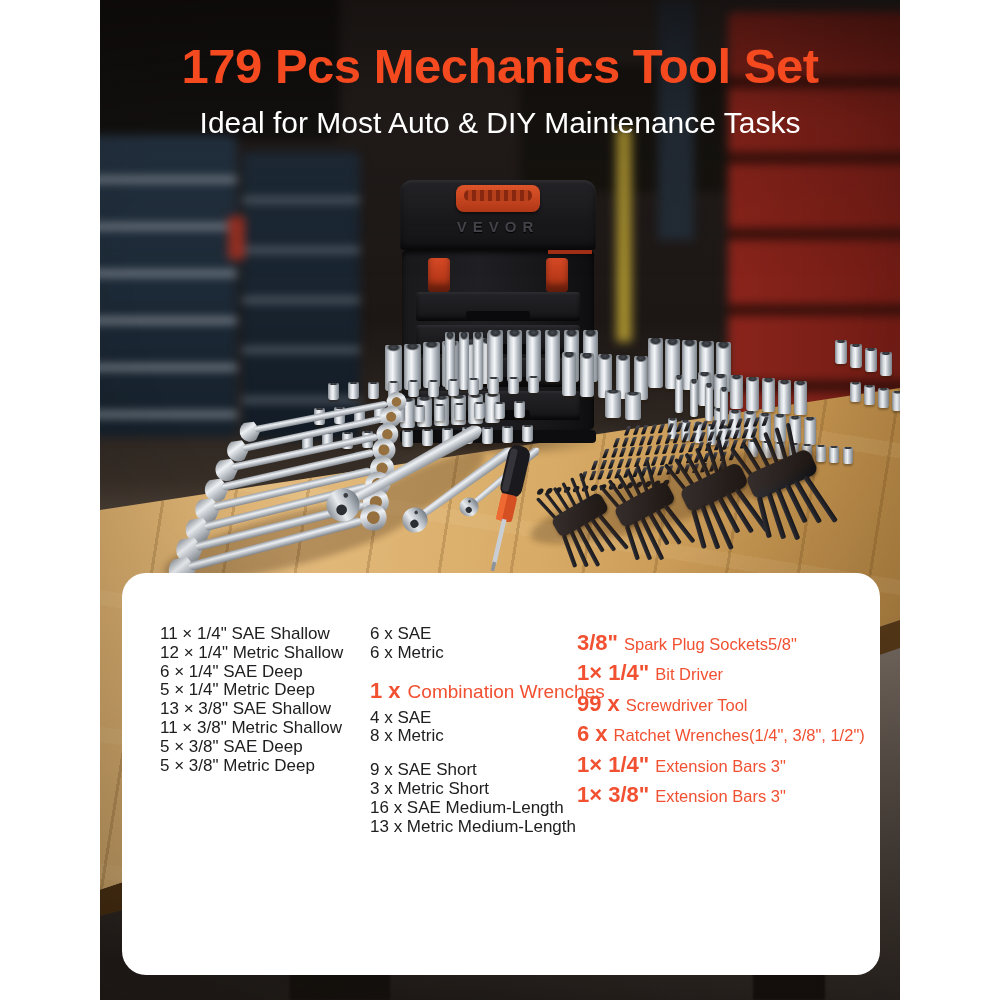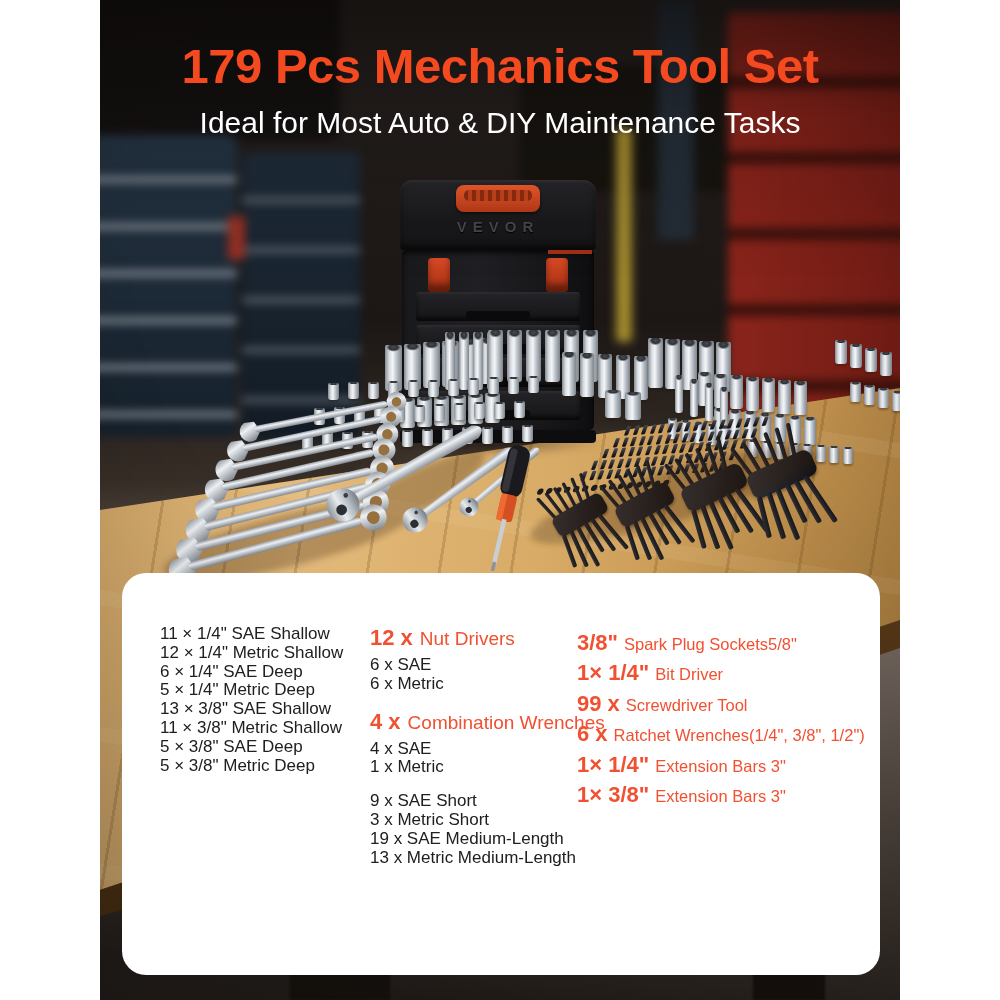--- a/index.html
+++ b/index.html
@@ -523,33 +523,32 @@
           <div class="spec-item">6 × 1/4" SAE Deep</div>
           <div class="spec-item">5 × 1/4" Metric Deep</div>
           <div class="spec-item">13 × 3/8" SAE Shallow</div>
           <div class="spec-item">11 × 3/8" Metric Shallow</div>
           <div class="spec-item">5 × 3/8" SAE Deep</div>
           <div class="spec-item">5 × 3/8" Metric Deep</div>
         </div>
       </div>
     <div class="col col2">
         <div class="spec-group">
-          <div class="spec-head"><span class="spec-qty">12 x</span><span class="spec-name">Nut Drivers</span></div>
           <div class="spec-item">6 x SAE</div>
           <div class="spec-item">6 x Metric</div>
         </div>
         <div class="spec-group">
-          <div class="spec-head"><span class="spec-qty">4 x</span><span class="spec-name">Combination Wrenches</span></div>
+          <div class="spec-head"><span class="spec-qty">1 x</span><span class="spec-name">Combination Wrenches</span></div>
           <div class="spec-item">4 x SAE</div>
-          <div class="spec-item">1 x Metric</div>
+          <div class="spec-item">8 x Metric</div>
         </div>
         <div class="spec-group">
           <div class="spec-item">9 x SAE Short</div>
           <div class="spec-item">3 x Metric Short</div>
-          <div class="spec-item">19 x SAE Medium-Length</div>
+          <div class="spec-item">16 x SAE Medium-Length</div>
           <div class="spec-item">13 x Metric Medium-Length</div>
         </div>
       </div>
     <div class="col col3">
         <div class="spec-line"><span class="spec-qty">3/8"</span><span class="spec-name">Spark Plug Sockets5/8"</span></div>
         <div class="spec-line"><span class="spec-qty">1× 1/4"</span><span class="spec-name">Bit Driver</span></div>
         <div class="spec-line"><span class="spec-qty">99 x</span><span class="spec-name">Screwdriver Tool</span></div>
         <div class="spec-line"><span class="spec-qty">6 x</span><span class="spec-name">Ratchet Wrenches(1/4", 3/8", 1/2")</span></div>
         <div class="spec-line"><span class="spec-qty">1× 1/4"</span><span class="spec-name">Extension Bars 3"</span></div>
         <div class="spec-line"><span class="spec-qty">1× 3/8"</span><span class="spec-name">Extension Bars 3"</span></div>

